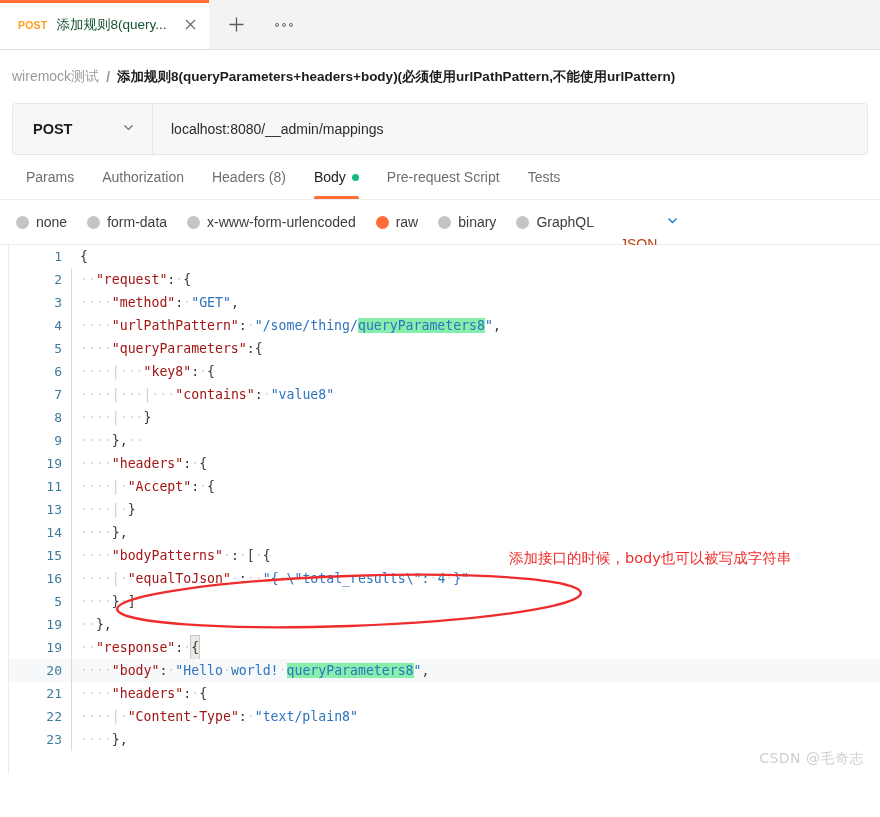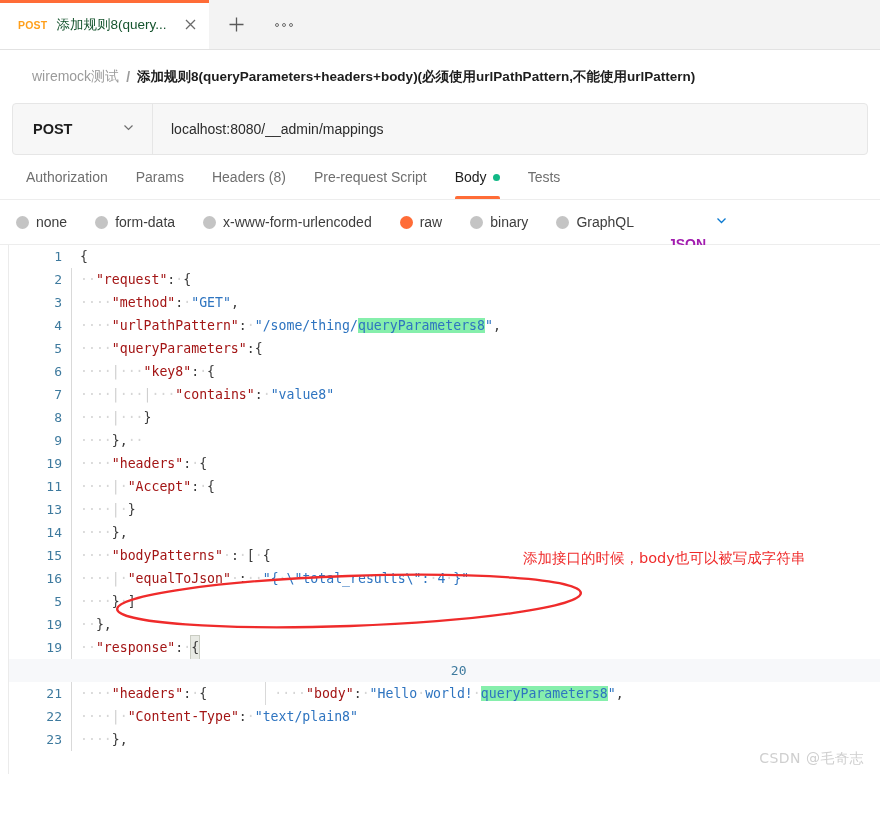--- a/index.html
+++ b/index.html
@@ -16,53 +16,53 @@
   .tab-method{font-size:10.5px;font-weight:bold;color:#ff9f1a;letter-spacing:.2px;margin-right:9px;}
   .tab-title{font-size:13.5px;color:#14532d;white-space:nowrap;overflow:hidden;text-overflow:clip;flex:1;}
   .tab-close{width:22px;height:22px;display:flex;align-items:center;justify-content:center;color:#6b6b6b;flex:0 0 auto;}
   .tab-close svg{display:block;}
   .tab-actions{display:flex;align-items:center;padding-left:14px;gap:22px;}
   .icon-btn{width:26px;height:26px;display:flex;align-items:center;justify-content:center;color:#5a5a5a;cursor:pointer;}
   .dots{display:flex;gap:3px;align-items:center;}
   .dots i{display:block;width:4px;height:4px;border:1px solid #6e6e6e;border-radius:50%;box-sizing:border-box;}
 
   
-  .crumbs{height:53px;display:flex;align-items:center;padding:0 32px;font-size:14px;background:#fff;}
+  .crumbs{height:53px;display:flex;align-items:center;padding:0 12px;font-size:14px;background:#fff;}
   .crumb-root{color:#9b9b9b;}
   .crumb-sep{color:#9b9b9b;margin:0 7px;font-weight:bold;}
   .crumb-current{color:#1d1d1d;font-weight:bold;font-size:13.5px;}
 
   
   .urlrow{margin:0 12px;height:52px;background:#f7f7f7;border:1px solid #e6e6e6;border-radius:4px;display:flex;align-items:stretch;box-sizing:border-box;}
   .method-sel{width:140px;display:flex;align-items:center;justify-content:space-between;padding:0 17px 0 20px;border-right:1px solid #e6e6e6;box-sizing:border-box;cursor:pointer;}
   .method-sel .m{font-size:14.5px;font-weight:bold;color:#1d1d1d;}
   .method-sel .cv{color:#6f6f6f;}
   .url-input{flex:1;display:flex;align-items:center;padding:0 18px;font-size:14px;color:#2b2b2b;cursor:text;}
 
   
   .subtabs{display:flex;align-items:flex-end;padding:0 12px;height:44px;border-bottom:1px solid #ededed;gap:0;}
   .stab{position:relative;padding:0 14px;height:44px;display:flex;align-items:center;gap:6px;font-size:14px;color:#6f6f6f;cursor:pointer;white-space:nowrap;}
   .stab.active{color:#1d1d1d;}
   .stab.active::after{content:"";position:absolute;left:14px;right:14px;bottom:0;height:3px;background:#ff6c37;border-radius:2px 2px 0 0;}
   .greendot{width:7px;height:7px;border-radius:50%;background:#12b886;display:inline-block;}
 
   
-  .btypes{display:flex;align-items:center;padding:0 16px;height:44px;gap:8px;border-bottom:1px solid #ededed;}
+  .btypes{display:flex;align-items:center;padding:0 16px;height:44px;gap:0;border-bottom:1px solid #ededed;}
   .bt{display:flex;align-items:center;gap:7px;margin-right:20px;font-size:14px;color:#3d3d3d;cursor:pointer;}
   .radio{width:13px;height:13px;border-radius:50%;background:#c4c4c4;display:inline-block;flex:0 0 auto;}
   .radio.on{background:#ff6c37;}
   .fmt{display:flex;align-items:center;gap:9px;margin-left:6px;cursor:pointer;}
-  .fmt .lab{font-size:14px;font-weight:bold;color:#a21caf;margin-top:43px;}
+  .fmt .lab{font-size:14px;font-weight:normal;color:#c2410c;margin-top:43px;}
   .fmt .cv{color:#0b79d0;}
 
   
   .editor{position:relative;height:529px;background:#ffffff;overflow:hidden;border-left:1px solid #ebebeb;margin-left:8px;}
   .code{position:relative;font-family:"DejaVu Sans Mono","Liberation Mono",monospace;font-size:13.2px;line-height:23px;}
   .crow{position:relative;height:23px;display:flex;align-items:center;white-space:pre;}
-  .crow.hl{background:#f7f8fa;flex-direction:column;}
+  .crow.hl{background:#f7f8fa;}
   .ln{width:62px;text-align:right;padding-right:9px;color:#3e7a9e;flex:0 0 auto;font-size:13px;box-sizing:border-box;}
   .ctext{position:relative;padding-left:9px;flex:1;}
   .gut{position:absolute;left:0;top:0;bottom:0;width:1px;background:#d9d9d9;}
 
   
   .k{color:#a31515;}         
   .s{color:#2e74c0;}         
   .p{color:#3b3b3b;}         
   .n{color:#2e74c0;}         
   .ws{color:#d6d6d6;}        
@@ -120,35 +120,35 @@
         </svg>
     </span>
   </div>
   <div class="url-input">
     <span>localhost:8080/__admin/mappings</span>
   </div>
 </div>
 
 <div class="subtabs">
   <div class="stab">
+      <span>Params</span>
+    </div>
+  <div class="stab">
       <span>Authorization</span>
     </div>
   <div class="stab">
-      <span>Params</span>
-    </div>
-  <div class="stab">
       <span>Headers (8)</span>
-    </div>
-  <div class="stab">
-      <span>Pre-request Script</span>
     </div>
   <div class="stab active">
     <span>Body</span>
     <span class="greendot"></span>
   </div>
+  <div class="stab">
+      <span>Pre-request Script</span>
+    </div>
   <div class="stab">
       <span>Tests</span>
     </div>
 </div>
 
 <div class="btypes">
   <label class="bt">
       <span class="radio"></span>
       <span>none</span>
     </label>
@@ -228,16 +228,16 @@
 
     <div class="crow"><span class="ln">22</span><span class="ctext"><span class="gut"></span><span class="ws">····</span><span class="gl">|</span><span class="ws">·</span><span class="k">"Content-Type"</span><span class="p">:</span><span class="ws">·</span><span class="s">"text/plain8"</span></span></div>
 
     <div class="crow"><span class="ln">23</span><span class="ctext"><span class="gut"></span><span class="ws">····</span><span class="p">},</span></span></div>
 
   </div>
 
   <svg class="ellipse" width="600" height="80" style="left:100px;top:316px;" viewBox="0 0 600 80">
     <ellipse cx="240" cy="40" rx="232" ry="25" fill="none" stroke="#ef2b2b" stroke-width="2.3" transform="rotate(-2 240 40)"></ellipse>
   </svg>
-  <div class="anno" style="left:514px;top:304px;">添加接口的时候，body也可以被写成字符串</div>
+  <div class="anno" style="left:500px;top:304px;">添加接口的时候，body也可以被写成字符串</div>
 
   <div class="watermark">CSDN @毛奇志</div>
 </div>
 
 </body></html>

